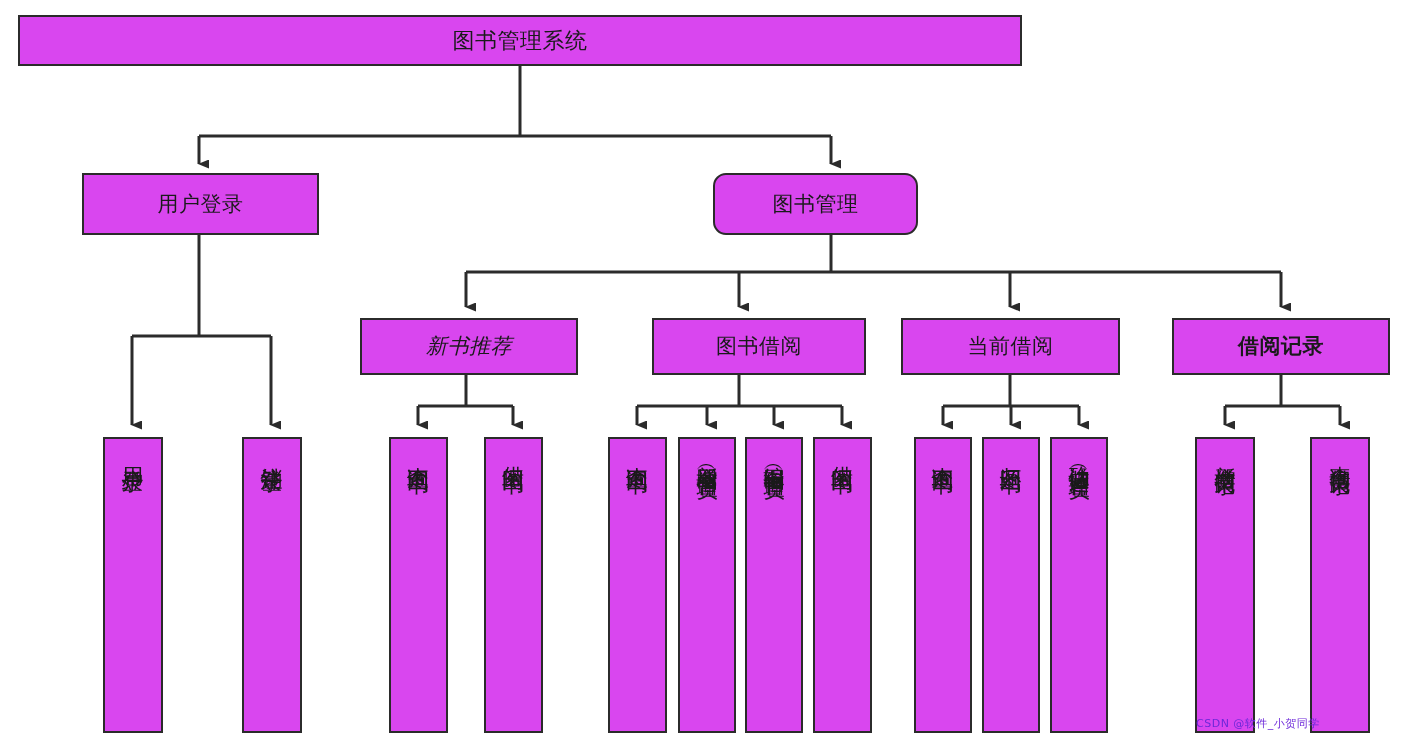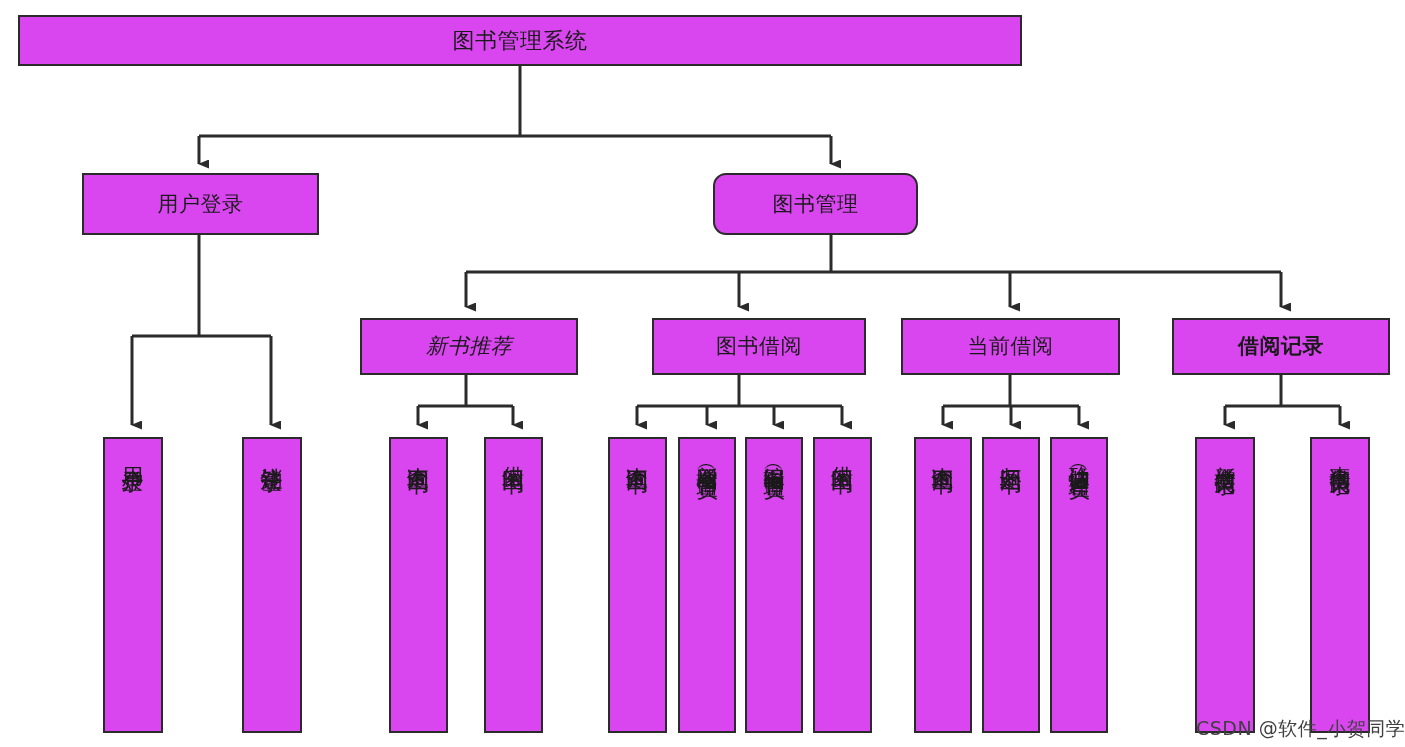--- a/index.html
+++ b/index.html
@@ -59,22 +59,22 @@
     font-size: 22px;
     line-height: 1.05;
     letter-spacing: 2px;
     white-space: nowrap;
   }
   .node.vert.tall .label {
     font-size: 21px;
   }
   .watermark {
     position: absolute;
-    color: #404040;
-    font-size: 19px;
+    color: #6d28d9;
+    font-size: 11px;
     white-space: nowrap;
     letter-spacing: 0.5px;
   }
 </style>
 </head>
 <body>
 
 <div id="canvas">
 
   <svg class="wires" viewBox="0 0 1405 747" xmlns="http://www.w3.org/2000/svg">

